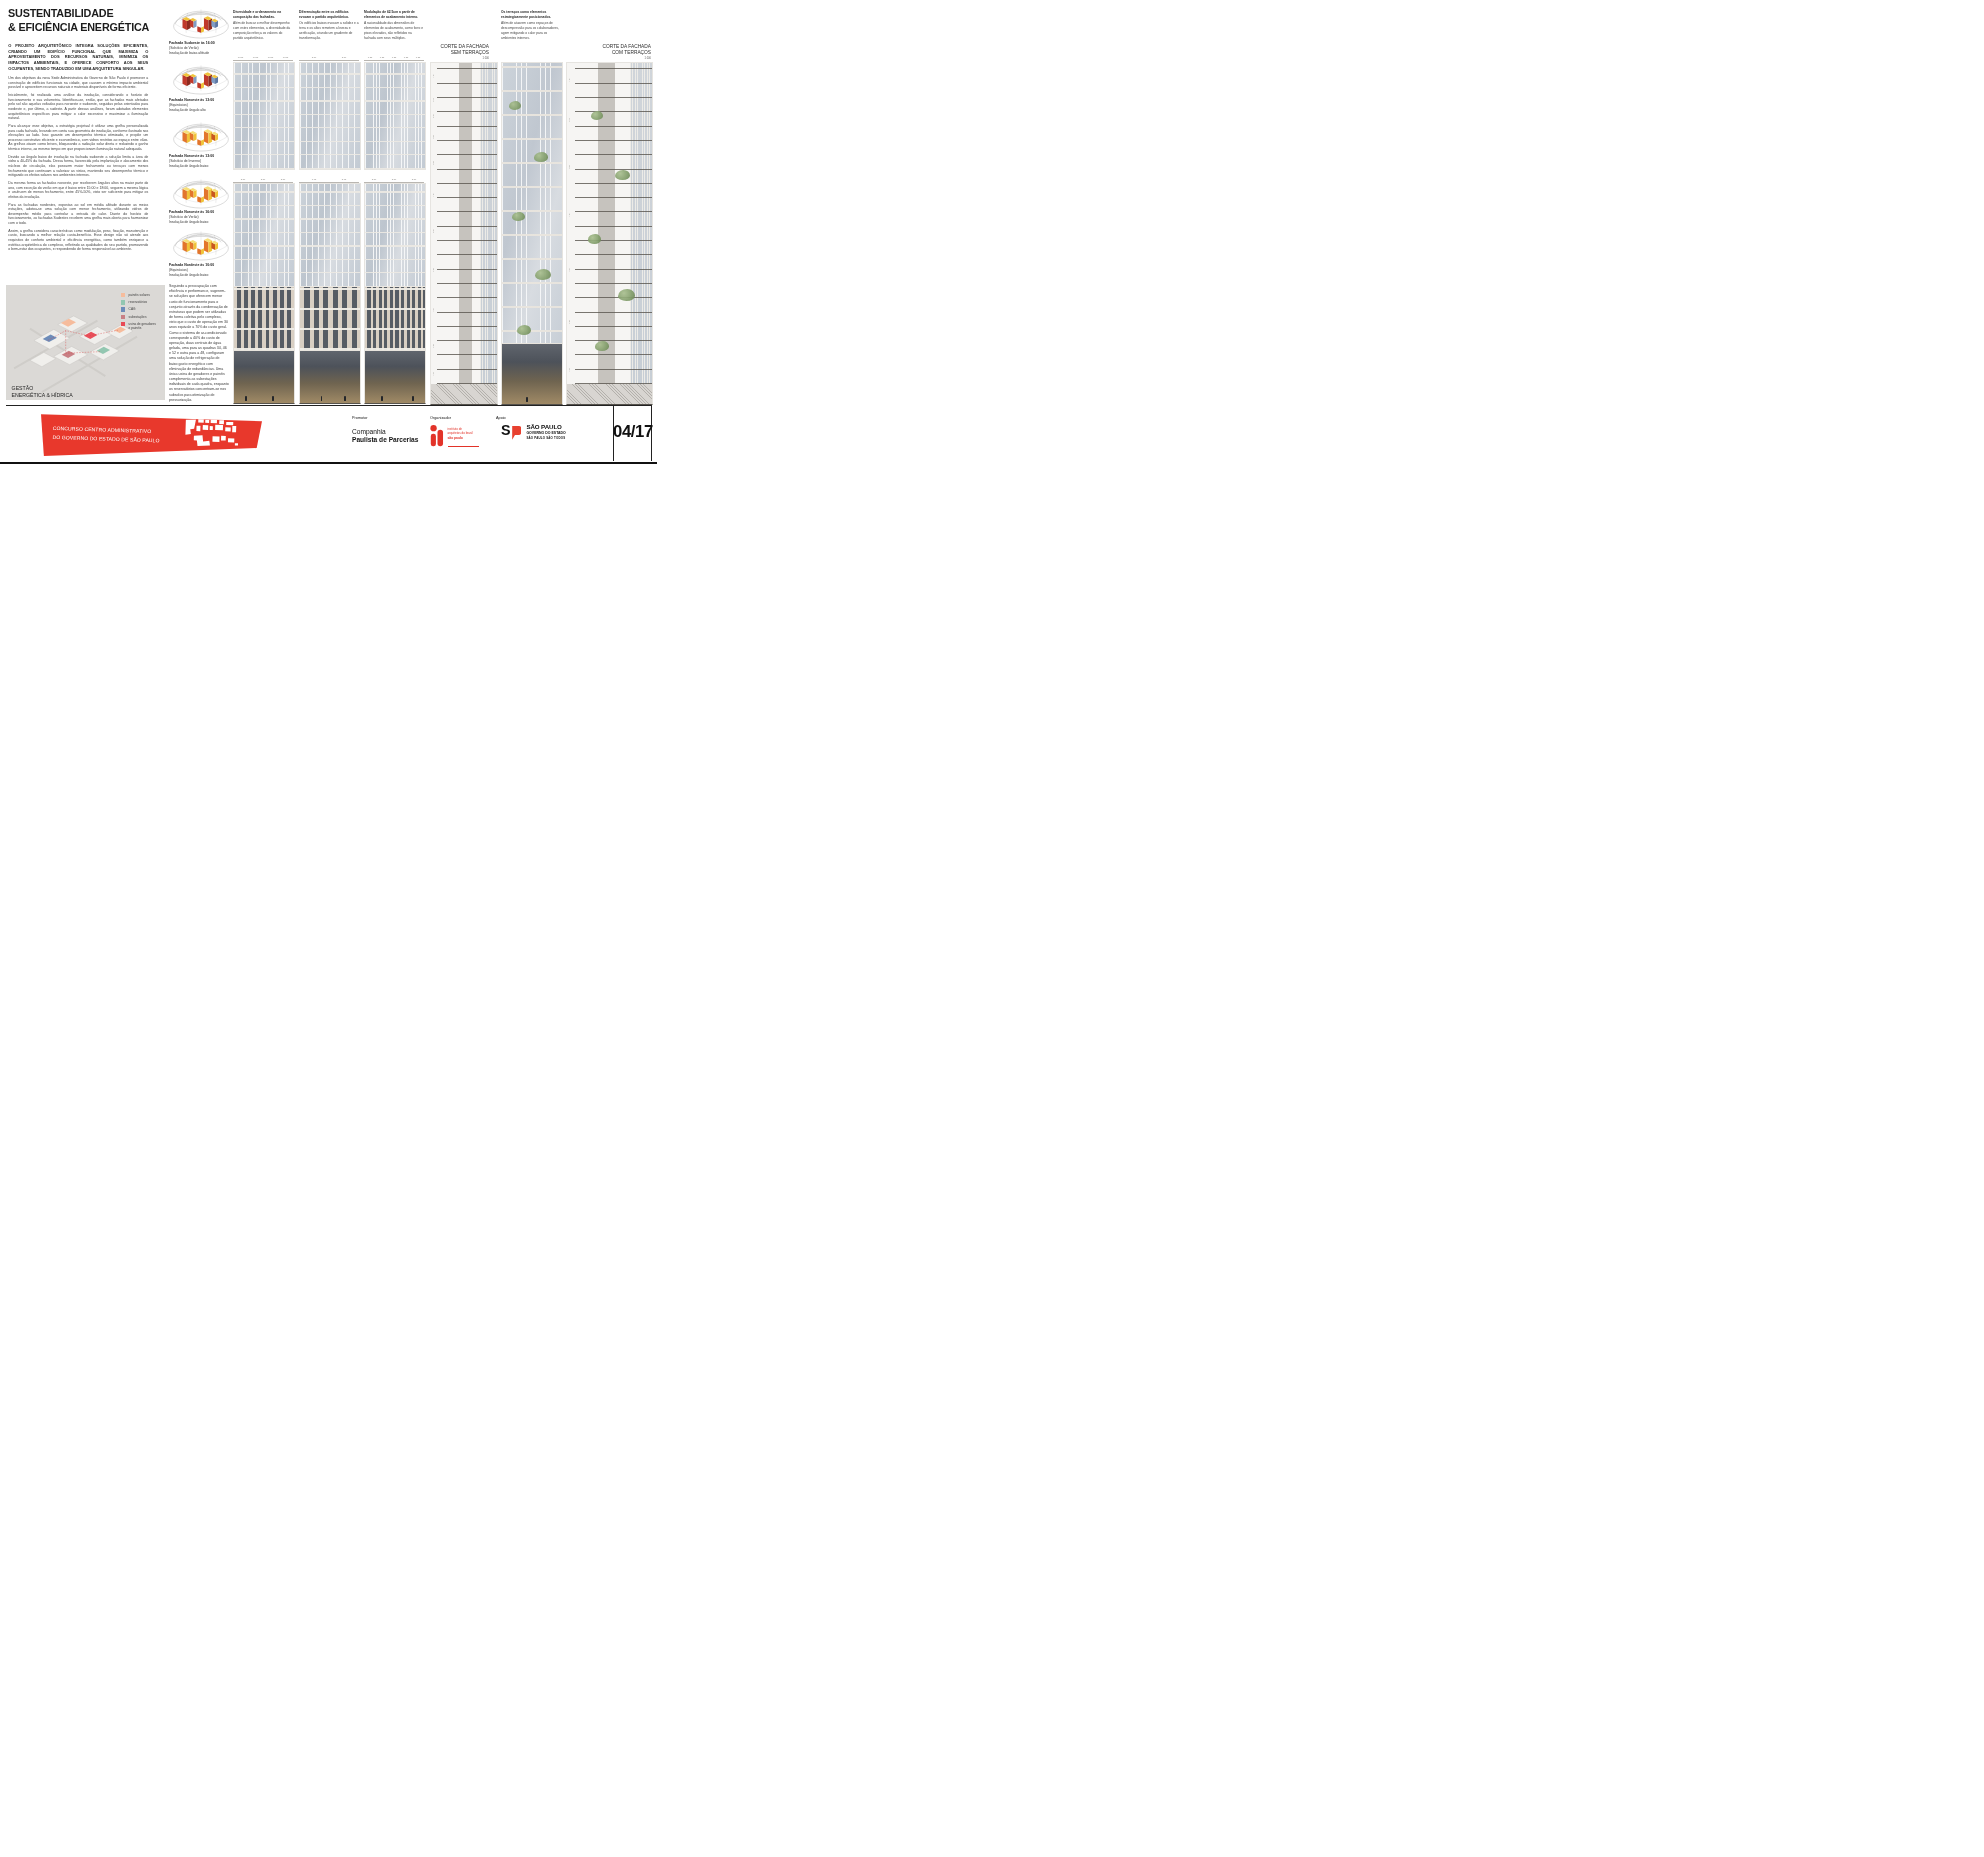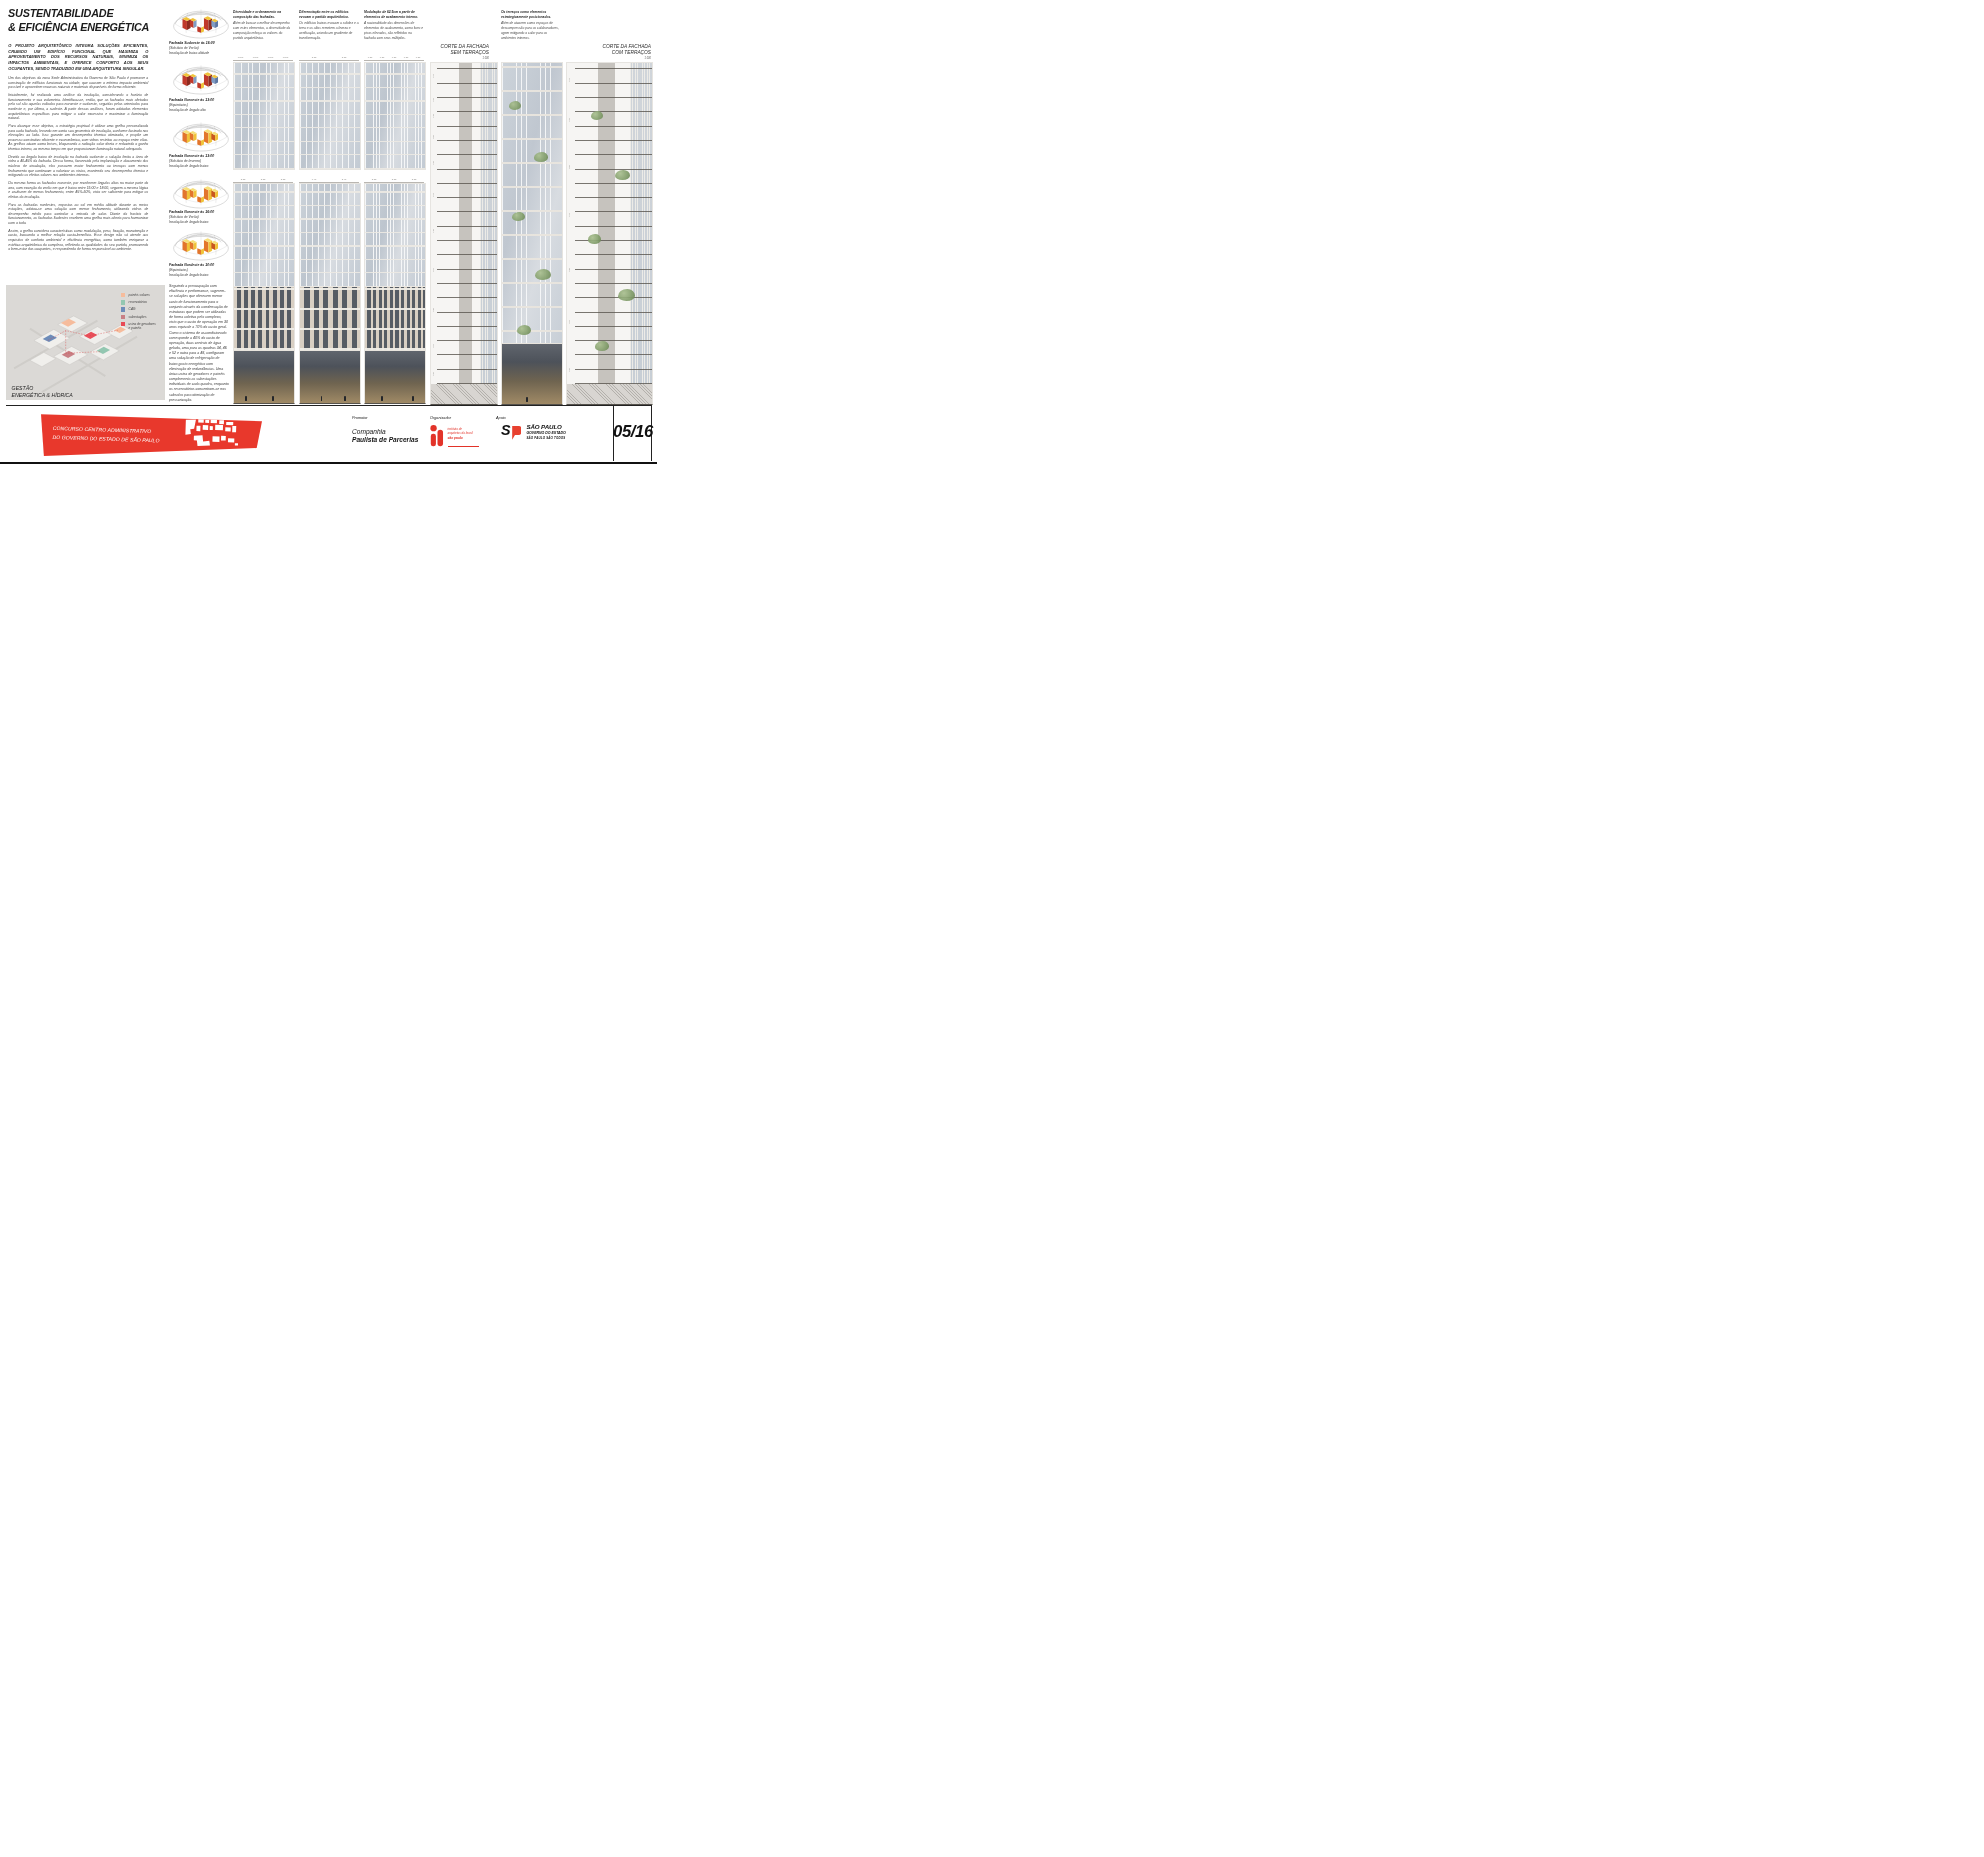--- a/index.html
+++ b/index.html
@@ -1,17 +1,17 @@
 <!DOCTYPE html>
 <html style="font-size:6.4px"><head>
 <meta charset="utf-8">
 <style>
   html,body{margin:0;padding:0;background:#ffffff;}
   body{font-family:"Liberation Sans","DejaVu Sans",sans-serif;color:#3c3c3c;}
-  #board{position:relative;width:657px;height:464px;background:#fff;overflow:hidden;font-style:italic;}
+  #board{position:relative;width:657px;height:464px;background:#fff;overflow:hidden;}
 
   
   #left-col{position:absolute;left:8.3px;top:7.1px;width:140px;}
   .title{font-size:11.5px;font-weight:700;color:#1c1c1c;line-height:1.18;letter-spacing:-0.2px;transform:scaleX(.94);transform-origin:left top;white-space:nowrap;}
   .intro{margin-top:8.7px;font-size:4px;font-weight:700;color:#1e1e1e;line-height:1.42;text-align:justify;}
   .bodytext{margin:0 0 3.2px 0;font-size:3.5px;line-height:1.32;color:#3f3f3f;text-align:justify;}
   .bodytext:first-of-type{margin-top:4.8px;}
 
   
   #iso{position:absolute;left:6px;top:285px;width:159px;height:115px;background:#dbd9d6;overflow:hidden;}
@@ -448,17 +448,17 @@
     </svg>
     <div class="txt">
       <div class="l1">SÃO PAULO</div>
       <div class="l2">GOVERNO DO ESTADO</div>
       <div class="l3">SÃO PAULO SÃO TODOS</div>
     </div>
   </div>
 
   <div class="rule" style="left:613px;top:405px;width:0.4px;height:56px"></div>
   <div class="rule" style="left:651px;top:405px;width:0.4px;height:56px"></div>
-  <div id="pagenum">05/16</div>
+  <div id="pagenum">04/17</div>
 
   <div id="bottom-bar"></div>
 </div>
 
 
 </body></html>

